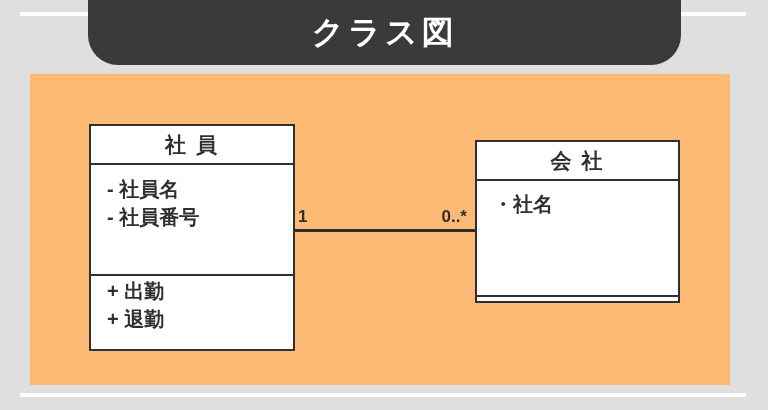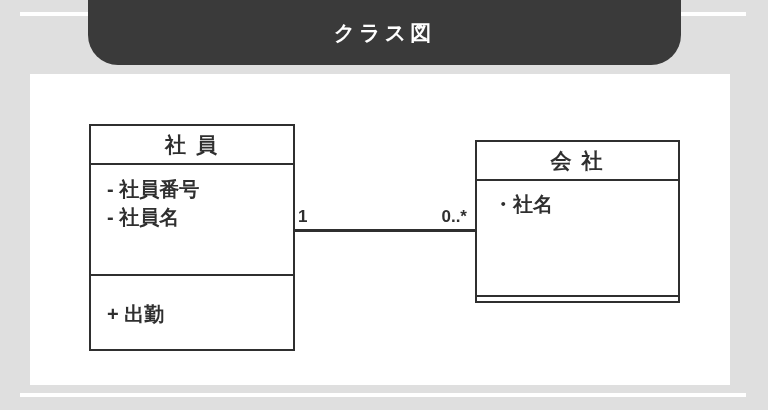--- a/index.html
+++ b/index.html
@@ -34,33 +34,33 @@
     height: 65px;
     background: #3a3a3a;
     border-radius: 0 0 30px 30px;
     display: flex;
     align-items: center;
     justify-content: center;
     z-index: 2;
   }
   .banner .title {
     color: #ffffff;
-    font-size: 21px;
+    font-size: 32px;
     font-weight: 700;
     letter-spacing: 4px;
   }
 
   
   .panel {
     position: absolute;
     left: 30px;
     top: 74px;
     width: 700px;
     height: 311px;
-    background: #ffffff;
+    background: #fdba74;
   }
 
   
   .uml-class {
     position: absolute;
     border: 2px solid #2f2f2f;
     background: #ffffff;
     display: flex;
     flex-direction: column;
     box-sizing: border-box;
@@ -77,21 +77,21 @@
     align-items: center;
     justify-content: center;
     font-size: 21px;
     letter-spacing: 2px;
   }
   .uml-compartment {
     border-top: 2px solid #2f2f2f;
     box-sizing: border-box;
   }
   .uml-attrs { flex: 1 1 auto; padding: 10px 6px 0 16px; }
-  .uml-methods { flex: 0 0 auto; padding: 24px 6px 0 16px; }
+  .uml-methods { flex: 0 0 auto; padding: 1px 6px 0 16px; }
   .uml-line {
     font-size: 20px;
     line-height: 28px;
     white-space: nowrap;
   }
   .company .uml-line { line-height: 27px; }
   .uml-methods.empty {
     height: 6px;
     padding: 0;
   }
@@ -126,25 +126,26 @@
 
   <div class="banner">
     <span class="title">クラス図</span>
   </div>
 
   <div class="panel">
 
     <div class="uml-class employee">
       <div class="uml-title">社 員</div>
       <div class="uml-compartment uml-attrs">
+        <div class="uml-line">- 社員名</div>
         <div class="uml-line">- 社員番号</div>
-        <div class="uml-line">- 社員名</div>
       </div>
       <div class="uml-compartment uml-methods">
         <div class="uml-line">+ 出勤</div>
+        <div class="uml-line">+ 退勤</div>
       </div>
     </div>
 
     <div class="assoc-line"></div>
     <span class="mult left">1</span>
     <span class="mult right">0..*</span>
 
     <div class="uml-class company">
       <div class="uml-title">会 社</div>
       <div class="uml-compartment uml-attrs">

